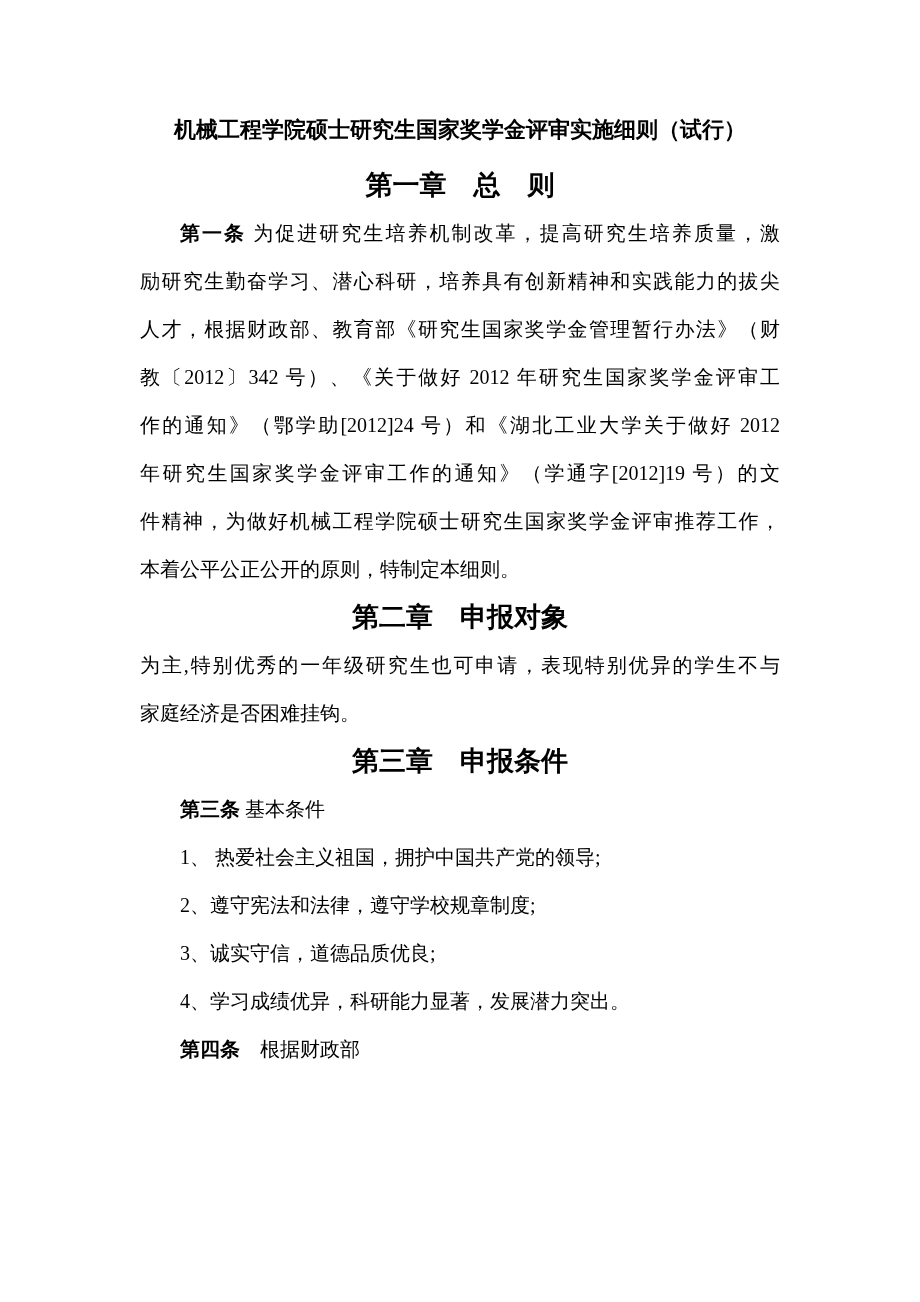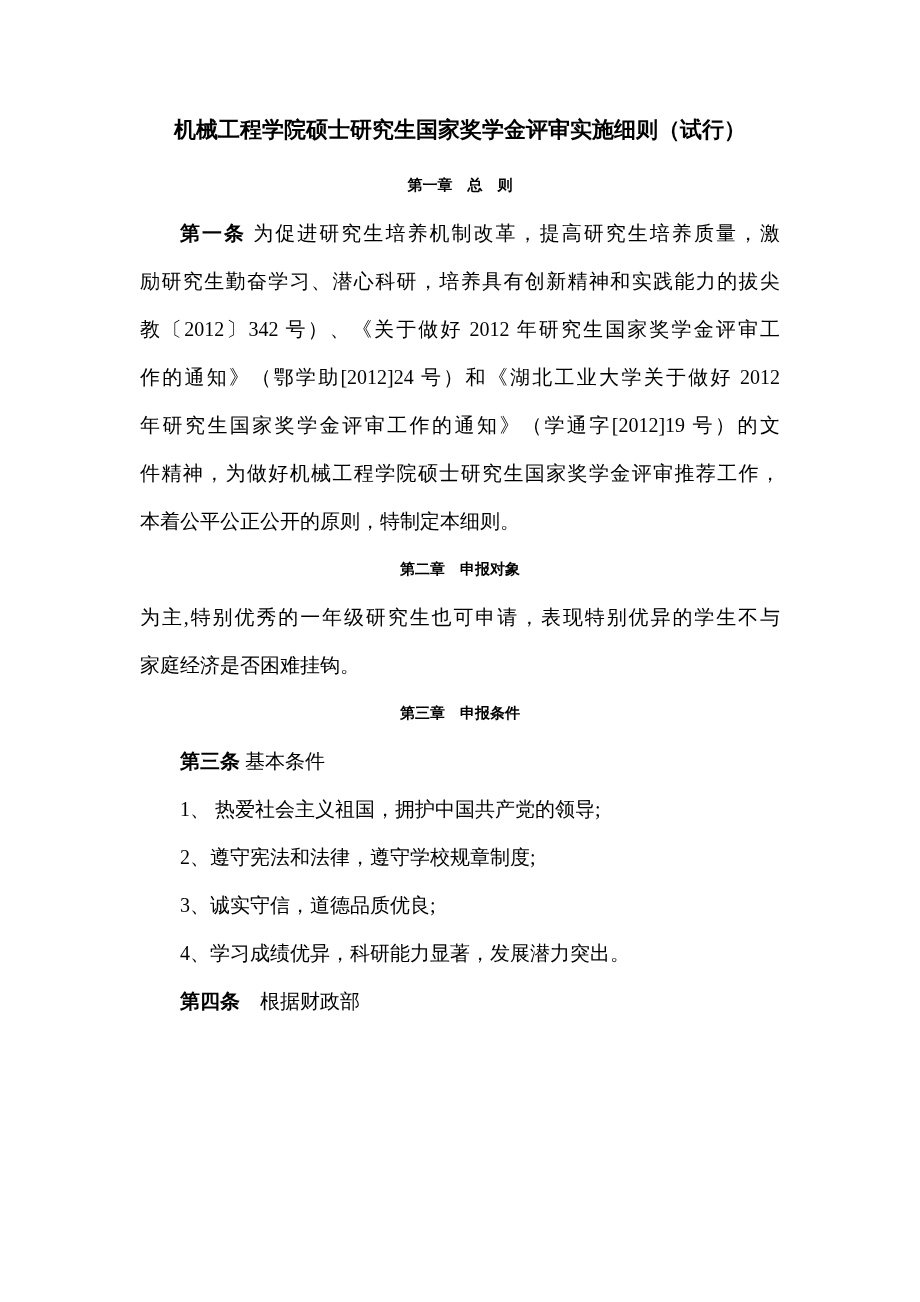--- a/index.html
+++ b/index.html
@@ -20,21 +20,21 @@
     overflow: hidden;
   }
   .doc-title {
     font-size: 22px;
     font-weight: bold;
     text-align: center;
     margin: 0 0 7px 0;
     line-height: 48px;
   }
   .chapter {
-    font-size: 15px;
+    font-size: 27px;
     font-weight: bold;
     text-align: center;
     margin: 0;
     line-height: 48px;
   }
   p.line {
     margin: 0;
     line-height: 48px;
     text-align: left;
   }
@@ -57,20 +57,21 @@
 <body>
 
 <div class="page">
 
   <h1 class="doc-title">机械工程学院硕士研究生国家奖学金评审实施细则（试行）</h1>
 
   <h2 class="chapter">第一章　总　则</h2>
 
   <p class="line just indent"><b class="lead">第一条</b><span> 为促进研究生培养机制改革，提高研究生培养质量，激</span></p>
   <p class="line just"><span>励研究生勤奋学习、潜心科研，培养具有创新精神和实践能力的拔尖</span></p>
+  <p class="line just"><span>人才，根据财政部、教育部《研究生国家奖学金管理暂行办法》（财</span></p>
   <p class="line just"><span>教〔2012〕342 号）、《关于做好 2012 年研究生国家奖学金评审工</span></p>
   <p class="line just"><span>作的通知》（鄂学助[2012]24 号）和《湖北工业大学关于做好 2012</span></p>
   <p class="line just"><span>年研究生国家奖学金评审工作的通知》（学通字[2012]19 号）的文</span></p>
   <p class="line just"><span>件精神，为做好机械工程学院硕士研究生国家奖学金评审推荐工作，</span></p>
   <p class="line lastline"><span>本着公平公正公开的原则，特制定本细则。</span></p>
 
   <h2 class="chapter">第二章　申报对象</h2>
 
   <p class="line just"><span>为主,特别优秀的一年级研究生也可申请，表现特别优异的学生不与</span></p>
   <p class="line lastline"><span>家庭经济是否困难挂钩。</span></p>

